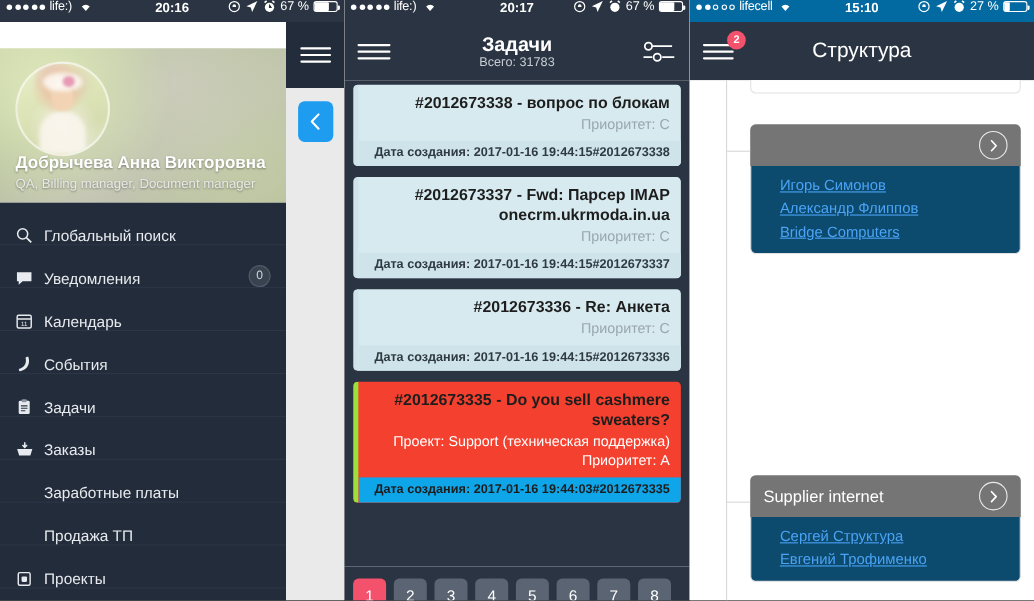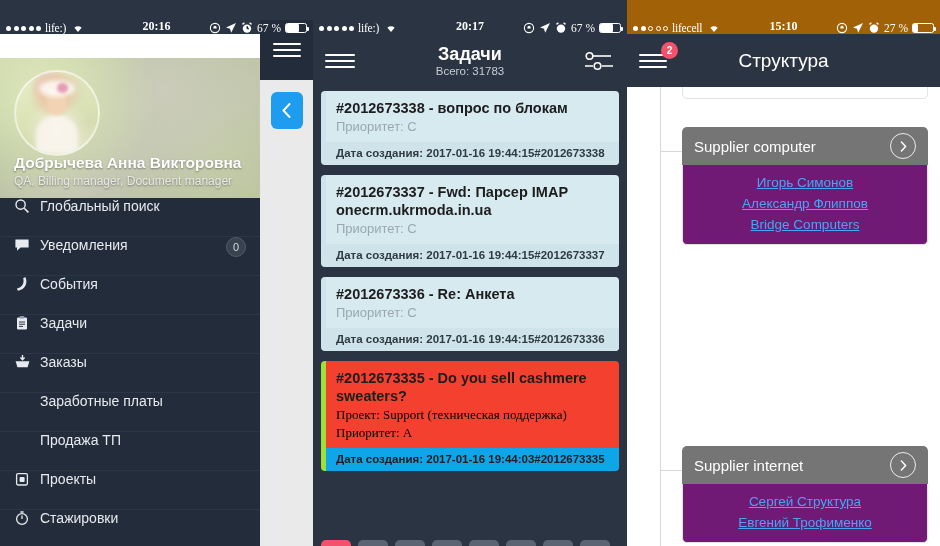--- a/index.html
+++ b/index.html
@@ -6,23 +6,23 @@
   html,body { width:940px; height:546px; overflow:hidden; background:#000;
               font-family:"Liberation Sans", sans-serif; }
   .screen { position:relative; width:940px; height:546px; display:flex; }
 
   .panel { position:relative; height:546px; overflow:hidden; background:#fff; }
   .p1 { width:313px; }
   .p2 { width:314px; }
   .p3 { width:313px; }
 
   
-  .statusbar { height:34px; background:#2b3442; display:flex; align-items:flex-end;
-               padding:0 6px; color:#fff; font-size:11.5px; position:relative;font-family:Liberation Serif, serif; }
-  .p3 .statusbar { background:#a16207; }
+  .statusbar { height:20px; background:#2b3442; display:flex; align-items:flex-start;
+               padding:0 6px; color:#fff; font-size:11.5px; position:relative; }
+  .p3 .statusbar { background:#0369a1; }
   .sb-left { display:flex; align-items:center; gap:4px; }
   .dots { display:flex; gap:2.5px; align-items:center; }
   .dot { width:5px; height:5px; border-radius:50%; background:#fff; }
   .dot.hollow { background:transparent; border:1px solid #fff; width:5px; height:5px; }
   .carrier { font-size:11.5px; letter-spacing:-.2px; }
   .wifi { margin-left:2px; }
   .sb-time { position:absolute; left:0; right:0; text-align:center;
              font-size:12px; font-weight:bold; pointer-events:none; }
   .sb-right { margin-left:auto; display:flex; align-items:center; gap:4px;
               font-size:11.5px; position:relative; z-index:2; }
@@ -57,21 +57,21 @@
                   background:#f2d3b4; border-radius:50%; filter:blur(1.6px); }
   .avatar .body { position:absolute; left:24%; top:52%; width:52%; height:48%;
                   background:rgba(250,246,238,.85); border-radius:50% 50% 0 0;
                   filter:blur(2px); }
   .pname { position:absolute; left:14px; bottom:26px; color:#fff;
            font-size:15.5px; font-weight:bold; text-shadow:0 1px 2px rgba(0,0,0,.4); }
   .prole { position:absolute; left:14px; bottom:10px; color:#e8e8e8;
            font-size:12px; text-shadow:0 1px 2px rgba(0,0,0,.4); }
 
   .menu { width:260px; background:#232c3a; height:406px; }
-  .mi { height:39px; display:flex; align-items:flex-start; padding:0 14px;
+  .mi { height:39px; display:flex; align-items:flex-end; padding:0 14px;
         border-bottom:1px solid #2d3646; color:#e7eaee; font-size:14px; }
   .mi .ic { width:26px; flex:0 0 26px; display:flex; align-items:center;
             justify-content:flex-start; color:#e7eaee; }
   .mi .lbl { flex:1; }
   .mi .badge { width:20px; height:20px; border-radius:50%; background:#39424f;
                border:1px solid #515b69; color:#cfd5dd; font-size:11px;
                display:flex; align-items:center; justify-content:center; }
   .mi.indent .ic { width:26px; }
 
   .hamcol { position:absolute; right:0; top:20px; width:53px; height:526px;
@@ -90,27 +90,27 @@
   .navbar2 .ham { width:30px; }
   .nav2title { position:absolute; left:0; right:0; text-align:center;
                color:#fff; pointer-events:none; }
   .nav2title .t { font-size:18px; font-weight:bold; line-height:20px; }
   .nav2title .s { font-size:11.5px; color:#c7ccd4; line-height:14px;text-align:center; }
   .filters { margin-left:auto; width:32px; position:relative; z-index:2; }
 
   .tasklist { height:442px; background:#2b3442; padding:4px 8px 0;
               overflow:hidden; }
   .card { border-radius:4px; margin-bottom:10px; overflow:hidden;
-          border-left:5px solid #cfe4ea; background:#d7eaf0; }
+          border-left:5px solid #cfe4ea; background:#d7eaf0;text-align:right; }
   .card.red { background:#f4402e; border-left-color:#9ee03a; }
   .card .body { padding:8px 10px 7px; }
   .card .title { font-size:14.5px; font-weight:bold; color:#1d1d1d;
                  line-height:18px; }
   .card .meta { font-size:13px; color:#9aa7ae; line-height:17px; margin-top:1px; }
-  .card.red .meta { color:#000000;font-family:Liberation Serif, serif; }
+  .card.red .meta { color:#ffffff; }
   .card .foot { background:#cfe4ea; padding:5px 10px 6px; font-size:11.5px;
                 color:#2f3a42; font-weight:bold; }
   .card.red .foot { background:#0ea5e9; color:#1d1d1d; }
 
   .pager { height:51px; background:#2b3442; display:flex; align-items:center;
            padding:0 8px; gap:7px; }
   .pg { width:30px; height:30px; border-radius:5px; background:#5b6472;
         color:#fff; font-size:14px; display:flex; align-items:center;
         justify-content:center; flex:0 0 30px; }
   .pg.active { background:#f4516c; }
@@ -135,22 +135,22 @@
                    border-radius:5px; }
   .grp { position:absolute; left:55px; right:12px; }
   .grp .branch { position:absolute; left:-22px; top:24px; width:22px; height:1px;
                  background:#d8d8d8; }
   .ghead { background:#757575; border-radius:5px 5px 0 0; height:38px;
            display:flex; align-items:center; padding:0 12px; color:#fff;
            font-size:15px; }
   .ghead .chev { margin-left:auto; width:26px; height:26px; border-radius:50%;
                  border:1.5px solid rgba(255,255,255,.85); display:flex;
                  align-items:center; justify-content:center; }
-  .gbody { background:#701a75; border:1px solid #e2e2e2; border-top:none;
-           border-radius:0 0 5px 5px; padding:7px 12px 9px;text-align:center; }
+  .gbody { background:#0c4a6e; border:1px solid #e2e2e2; border-top:none;
+           border-radius:0 0 5px 5px; padding:7px 26px 9px; }
   .glink { display:block; color:#4aa3f5; font-size:13.5px; line-height:21px;
            text-decoration:underline; }
   svg { display:block; }
 </style>
 </head>
 <body>
 
 <div class="screen">
 
   <div class="panel p1">
@@ -223,20 +223,30 @@
       <div class="mi">
         <span class="ic">
           <svg width="16" height="16" viewBox="0 0 16 16">
               <path d="M1.4 2.4h13.2v8.2H6.6L3 13.8v-3.2H1.4z" fill="#e7eaee"></path>
             </svg>
         </span>
         <span class="lbl">Уведомления</span>
         <span class="badge">0</span>
       </div>
 
+      <div class="mi">
+        <span class="ic">
+          <svg width="16" height="16" viewBox="0 0 16 16">
+              <rect x="1.6" y="2.6" width="12.8" height="11.6" rx="1.4" fill="none" stroke="#e7eaee" stroke-width="1.3"></rect>
+              <path d="M1.6 6h12.8" stroke="#e7eaee" stroke-width="1.3"></path>
+              <text x="8" y="12" font-size="5.5" fill="#e7eaee" text-anchor="middle" font-family="Liberation Sans">11</text>
+            </svg>
+        </span>
+        <span class="lbl">Календарь</span>
+      </div>
 
       <div class="mi">
         <span class="ic">
           <svg width="16" height="16" viewBox="0 0 16 16">
               <path d="M11.6 1.2c1.4 3.4 1 7.6-1.4 10.2-2 2.2-4.6 3-6.6 3.2l-.6-2.2c2-.4 3.6-1.2 4.8-2.6 1.8-2 2.2-5 1.4-7.8z" fill="#e7eaee"></path>
             </svg>
         </span>
         <span class="lbl">События</span>
       </div>
 
@@ -483,21 +493,20 @@
     <div class="tree">
       <div class="trunk"></div>
 
       <div class="stub">
         <div class="cardtop"></div>
       </div>
 
       <div class="grp" style="top:40px;">
         <div class="branch"></div>
         <div class="ghead">
-          <span>Supplier computer</span>
           <span class="chev">
             <svg width="11" height="13" viewBox="0 0 11 13">
                 <path d="M3.4 2 7.6 6.5 3.4 11" fill="none" stroke="#fff" stroke-width="1.5" stroke-linecap="round" stroke-linejoin="round"></path>
               </svg>
           </span>
         </div>
         <div class="gbody">
           <a class="glink" href="#">Игорь Симонов</a>
           <a class="glink" href="#">Александр Флиппов</a>
           <a class="glink" href="#">Bridge Computers</a>

